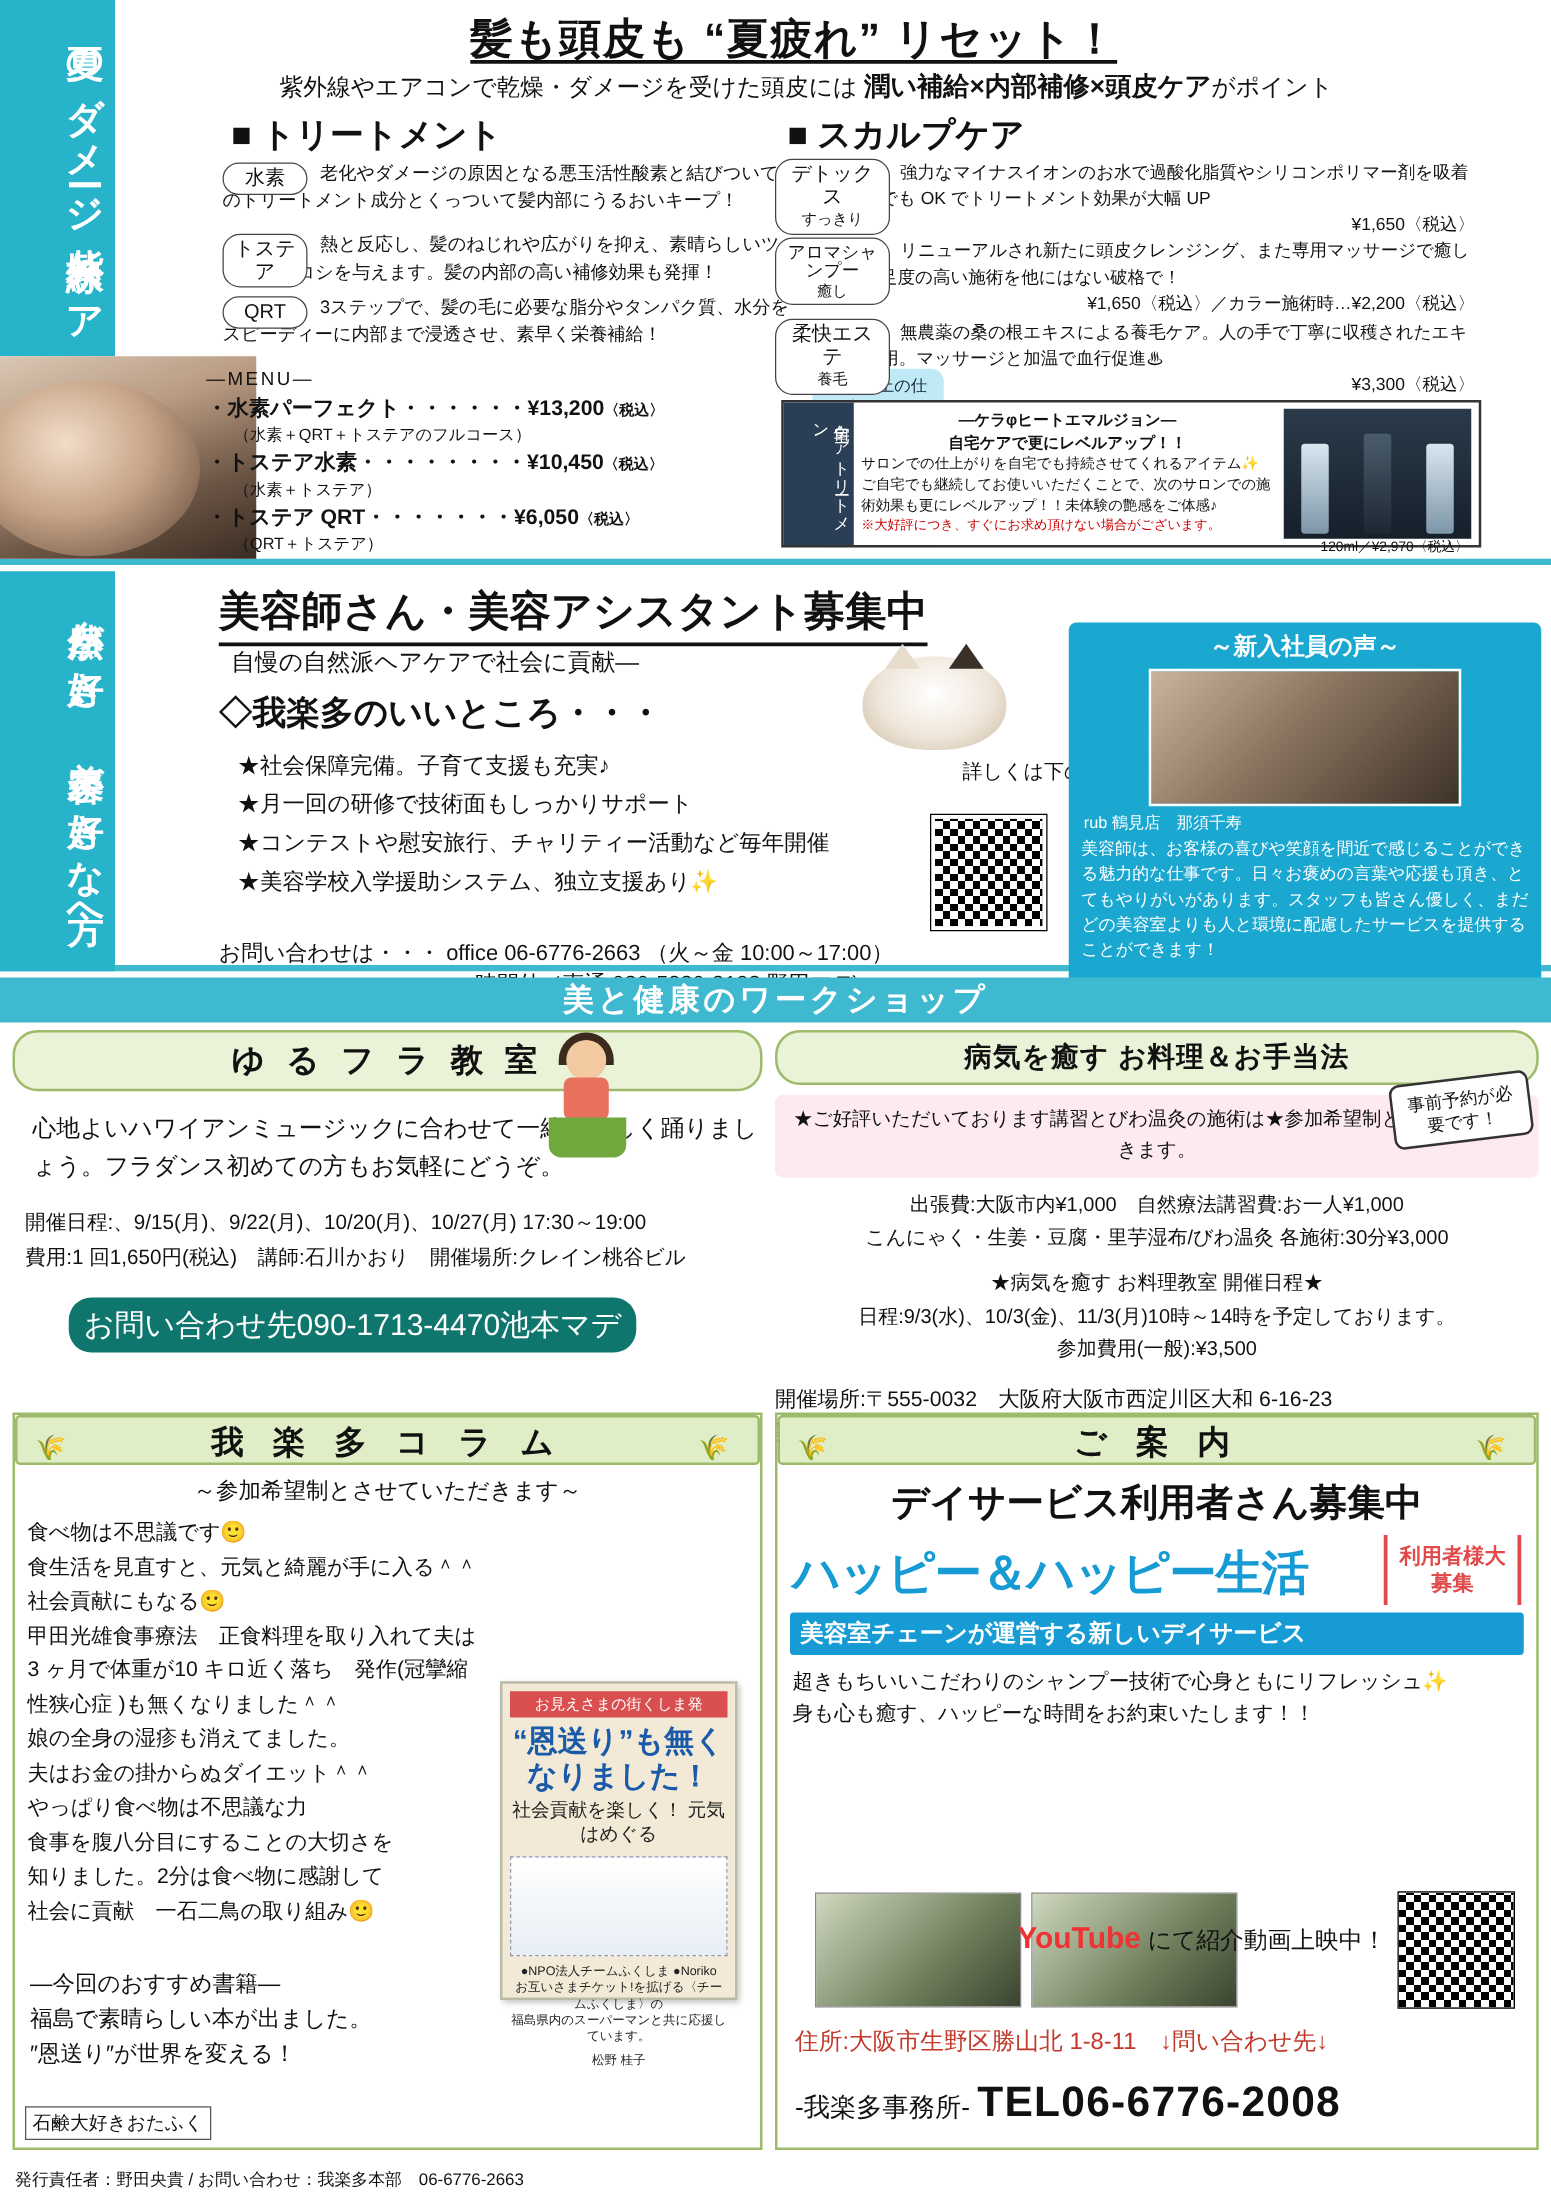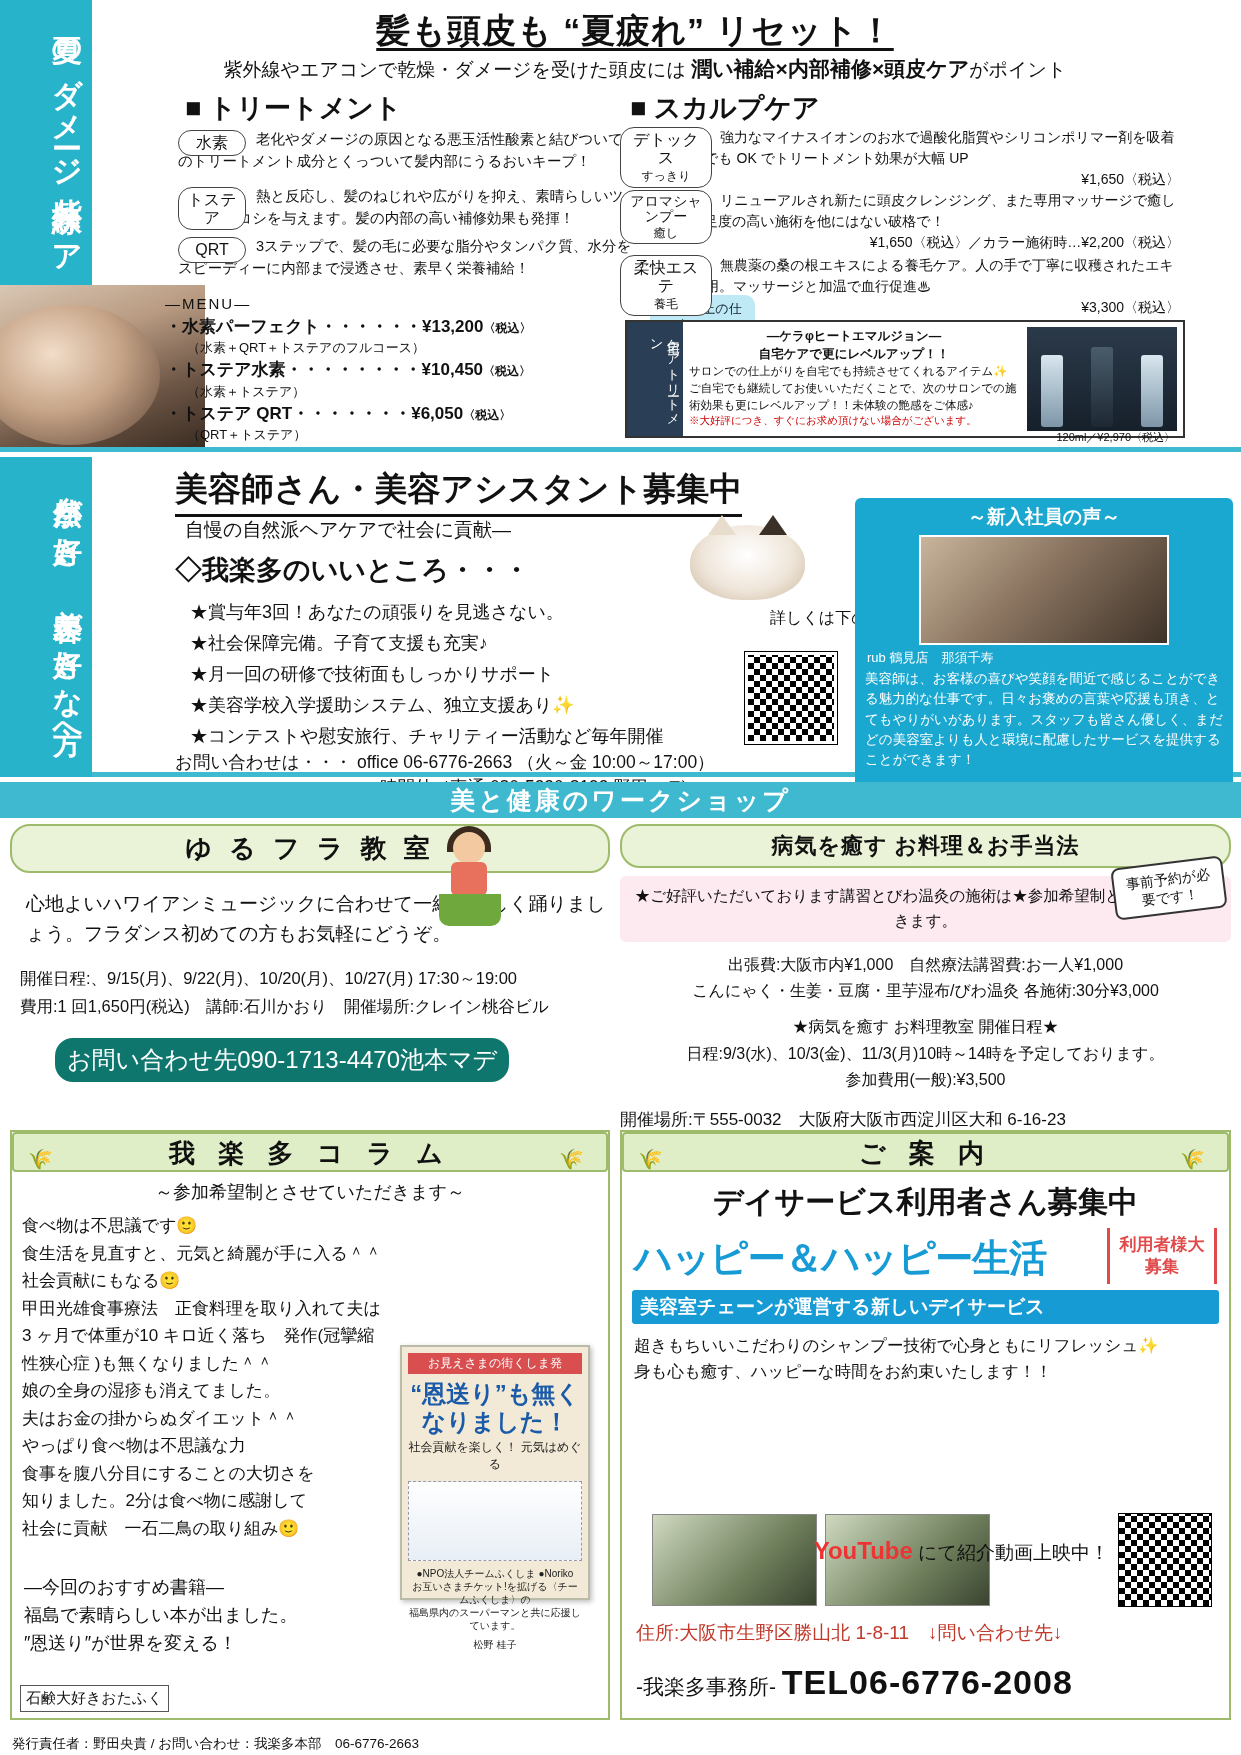--- a/index.html
+++ b/index.html
@@ -192,21 +192,21 @@
   .colR { position:absolute; left:620px; top:0; width:611px; height:590px; border:2px solid #9dbb6a; }
   .col-sub { text-align:center; font-size:18px; margin-top:8px; }
   .col-body { font-size:17px; line-height:1.62; margin:8px 0 0 10px; }
   .book {
     position:absolute; right:18px; bottom:118px; width:190px; height:255px;
     background:#f2ead6; border:2px solid #bba; box-shadow:2px 2px 5px rgba(0,0,0,.25);
     padding:6px; font-size:11px; text-align:center; color:#222;
   }
   .book-band { background:#d94f4f; color:#fff; font-size:12px; padding:2px; }
   .book-title { font-size:24px; font-weight:bold; color:#1a5aa8; line-height:1.15; margin-top:6px; }
-  .book-sub { font-size:12px; margin-top:4px;text-align:center; }
+  .book-sub { font-size:15px; margin-top:4px;text-align:center; }
   .book-art { margin-top:8px; height:80px; background:linear-gradient(180deg,#fff,#e7eef5); border:1px dashed #99a; }
   .book-foot { font-size:10px; margin-top:6px; line-height:1.3; }
   .col-foot { position:absolute; left:12px; bottom:60px; font-size:18px; line-height:1.55; }
   .stamp-small { position:absolute; left:8px; bottom:6px; border:1px solid #555; font-size:15px; padding:3px 5px;text-align:right; }
 
   .day-title { text-align:center; font-size:30px; font-weight:bold; margin-top:10px; }
   .happy { margin:10px 0 0 12px; font-size:38px; font-weight:bold; color:#169bd5; letter-spacing:-1px; }
   .bluebar { margin:6px 10px 0; background:#169bd5; color:#fff; font-size:19px; font-weight:bold; padding:4px 8px; border-radius:3px; }
   .r-note { font-size:16.5px; line-height:1.6; margin:8px 0 0 12px; }
   .recruit-ribbon {
@@ -328,25 +328,24 @@
       <div class="prod-cap">120ml／¥2,970〈税込〉</div>
     </div>
   </div>
 
   <div class="sec2">
     <div class="sec2-side">自然が好き。美容が好きな方へ</div>
     <div class="recruit-title">美容師さん・美容アシスタント募集中</div>
     <div class="recruit-sub">自慢の自然派ヘアケアで社会に貢献―</div>
     <div class="recruit-h2">◇我楽多のいいところ・・・</div>
     <div class="recruit-list">
-      <div>★賞与年3回！あなたの頑張りを見逃さない。</div>
       <div>★社会保障完備。子育て支援も充実♪</div>
       <div>★月一回の研修で技術面もしっかりサポート</div>
+      <div>★コンテストや慰安旅行、チャリティー活動など毎年開催</div>
       <div>★美容学校入学援助システム、独立支援あり✨</div>
-      <div>★コンテストや慰安旅行、チャリティー活動など毎年開催</div>
     </div>
     <div class="contact1">
       <span>お問い合わせは・・・</span>
       <span>office 06-6776-2663</span>
       <span>（火～金 10:00～17:00）</span>
     </div>
     <div class="contact2">
       <span>時間外／直通</span>
       <span>080-5330-8193 野田マデ</span>
     </div>

